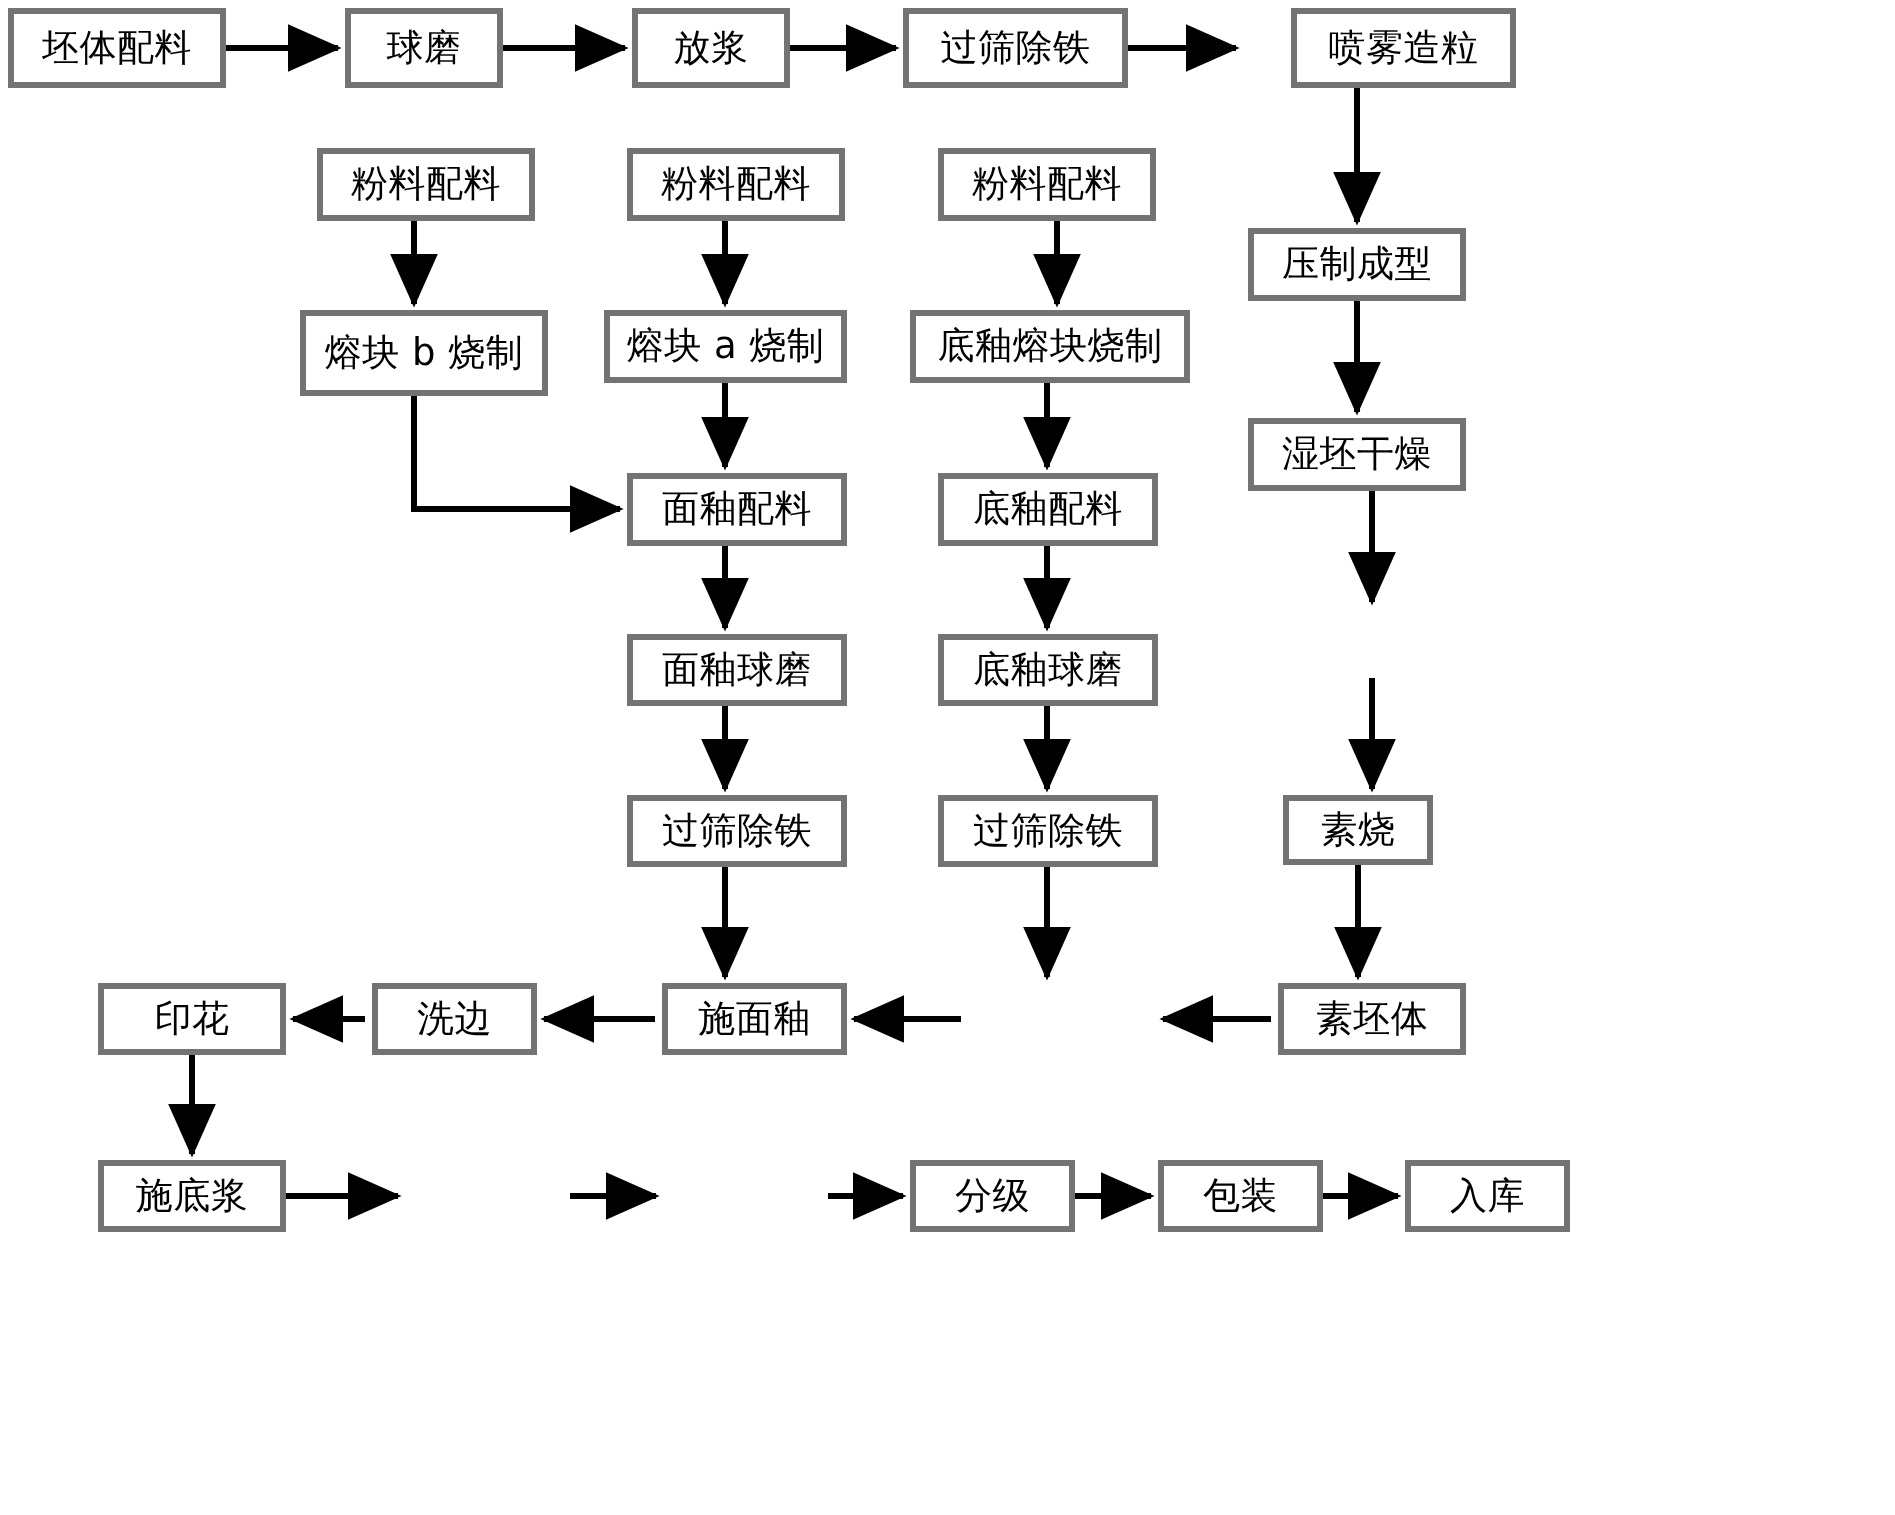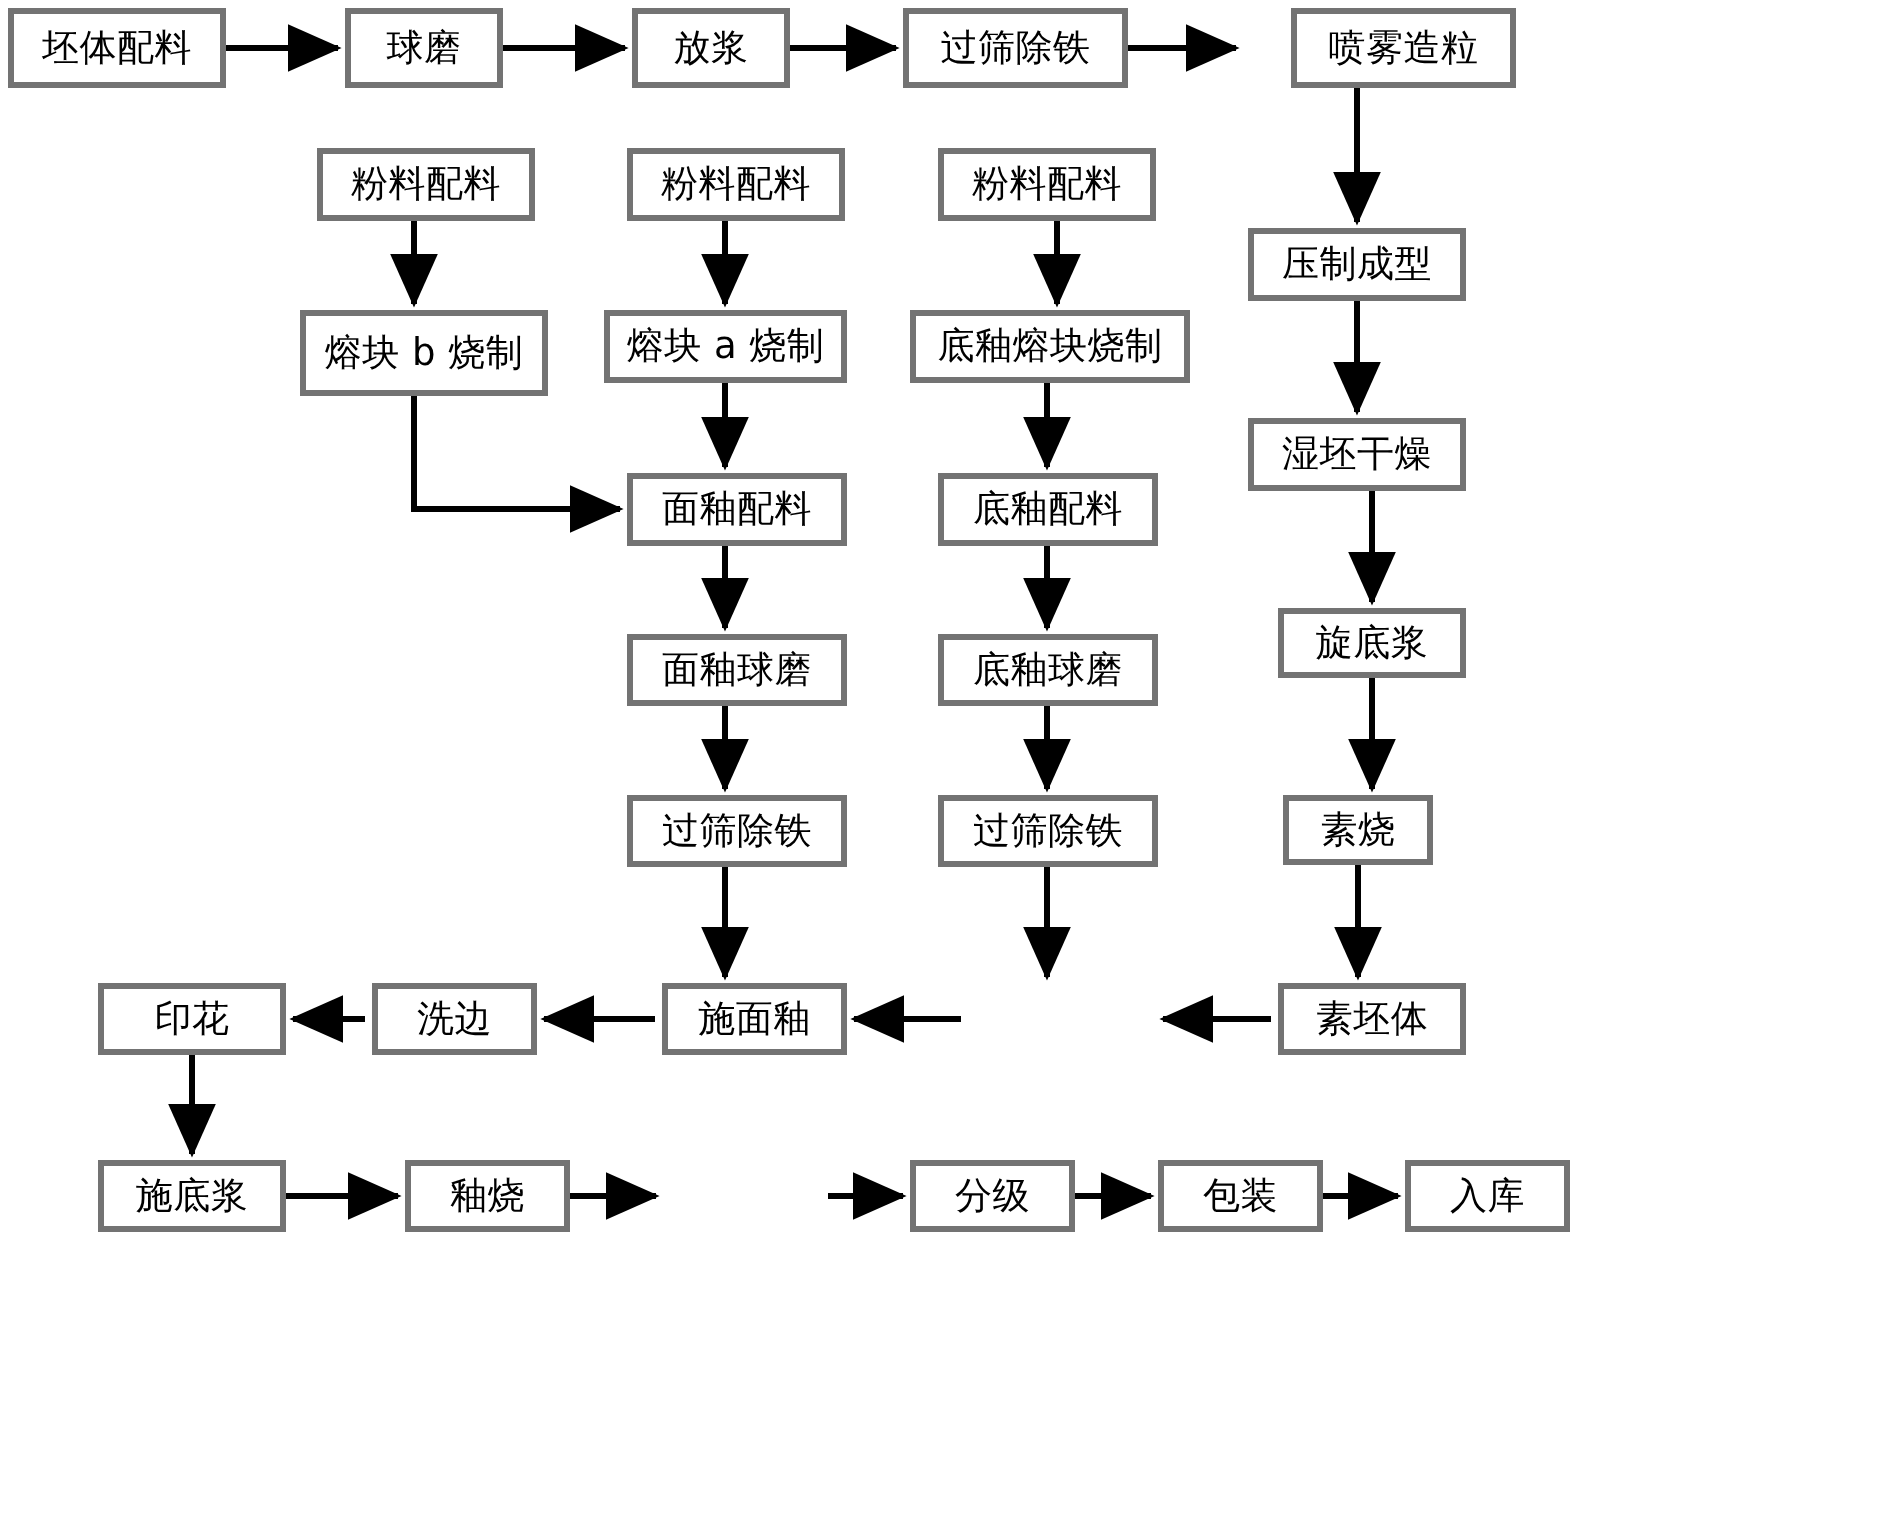--- a/index.html
+++ b/index.html
@@ -146,23 +146,20 @@
     <span class="node-label">湿坯干燥</span>
   </div>
 
   <div class="node" style="left:627px;top:473px;width:220px;height:73px;">
     <span class="node-label">面釉配料</span>
   </div>
   <div class="node" style="left:938px;top:473px;width:220px;height:73px;">
     <span class="node-label">底釉配料</span>
   </div>
 
-  <div class="node" style="left:1278px;top:608px;width:188px;height:70px;">
-    <span class="node-label">旋底浆</span>
-  </div>
 
   <div class="node" style="left:627px;top:634px;width:220px;height:72px;">
     <span class="node-label">面釉球磨</span>
   </div>
   <div class="node" style="left:938px;top:634px;width:220px;height:72px;">
     <span class="node-label">底釉球磨</span>
   </div>
 
   <div class="node" style="left:1283px;top:795px;width:150px;height:70px;">
     <span class="node-label">素烧</span>
@@ -184,23 +181,20 @@
   <div class="node" style="left:662px;top:983px;width:185px;height:72px;">
     <span class="node-label">施面釉</span>
   </div>
   <div class="node" style="left:1278px;top:983px;width:188px;height:72px;">
     <span class="node-label">素坯体</span>
   </div>
 
   <div class="node" style="left:98px;top:1160px;width:188px;height:72px;">
     <span class="node-label">施底浆</span>
   </div>
-  <div class="node" style="left:405px;top:1160px;width:165px;height:72px;">
-    <span class="node-label">釉烧</span>
-  </div>
   <div class="node" style="left:910px;top:1160px;width:165px;height:72px;">
     <span class="node-label">分级</span>
   </div>
   <div class="node" style="left:1158px;top:1160px;width:165px;height:72px;">
     <span class="node-label">包装</span>
   </div>
   <div class="node" style="left:1405px;top:1160px;width:165px;height:72px;">
     <span class="node-label">入库</span>
   </div>
 

